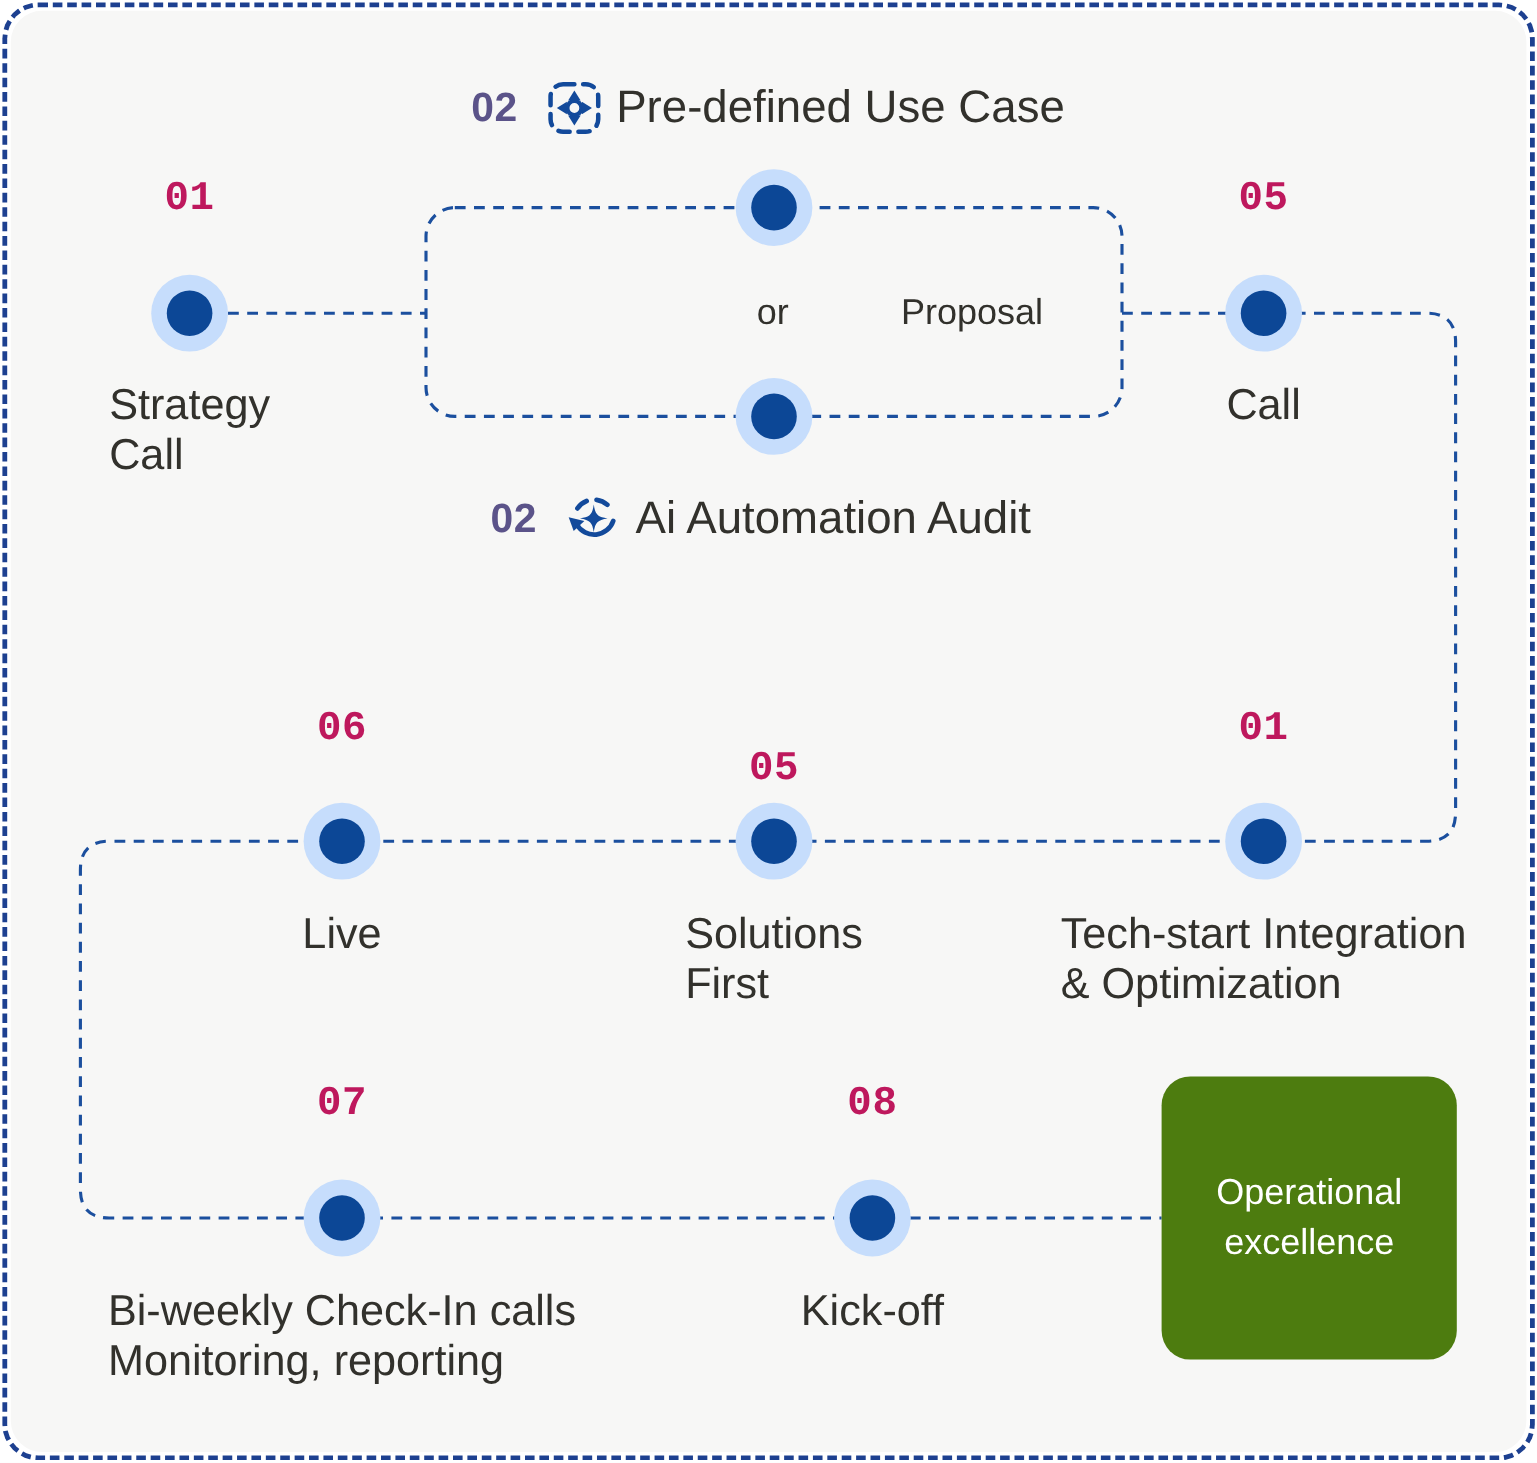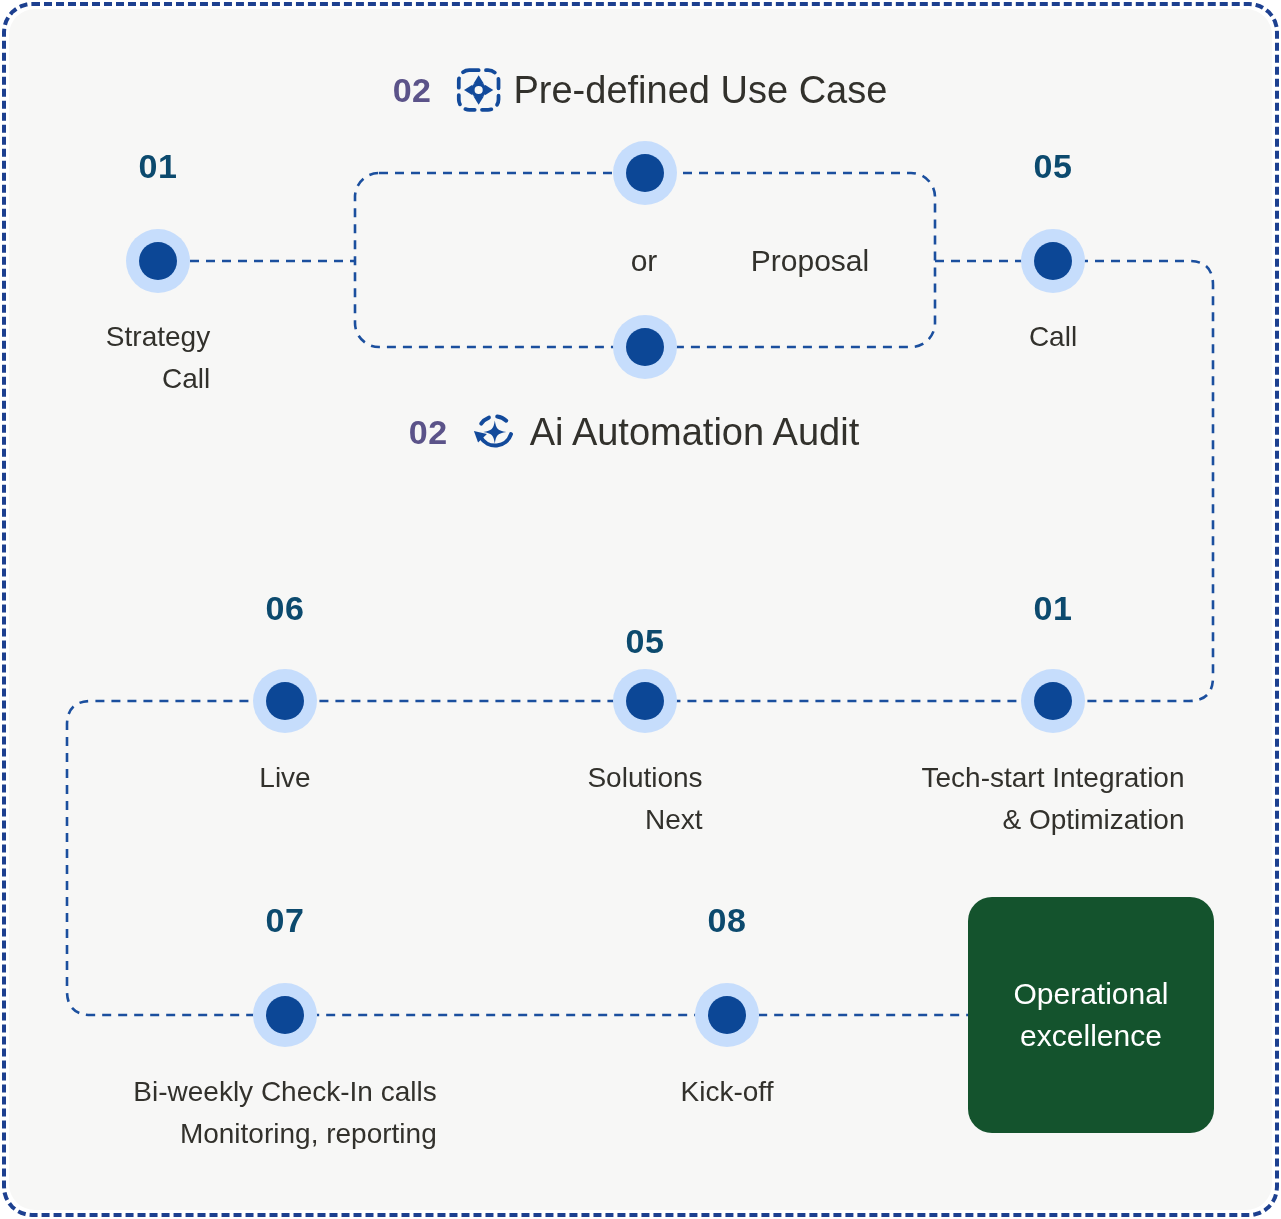--- a/index.html
+++ b/index.html
@@ -15,32 +15,32 @@
     position:absolute;left:9px;top:9px;right:9px;bottom:9px;
     background:#f7f7f6;border-radius:26px;
   }
   svg.connectors{position:absolute;left:0;top:0;width:1281px;height:1219px;}
   .conn{fill:none;stroke:#1b4f9e;stroke-width:2.6;stroke-dasharray:9 7;}
   .node{position:absolute;width:64px;height:64px;border-radius:50%;
     background:#c6ddfc;display:flex;align-items:center;justify-content:center;
     transform:translate(-50%,-50%);}
   .node .dot{width:38px;height:38px;border-radius:50%;background:#0c4796;}
   .num{position:absolute;transform:translateX(-50%);font-size:34px;font-weight:bold;
-    color:#0c4a6e;line-height:40px;white-space:nowrap;letter-spacing:.5px;}
-  .lbl{position:absolute;transform:translateX(-50%);font-size:28px;color:#32312c;
-    line-height:42px;text-align:right;white-space:nowrap;}
+    color:#be185d;line-height:40px;white-space:nowrap;letter-spacing:.5px;font-family:Liberation Mono, monospace;}
+  .lbl{position:absolute;transform:translateX(-50%);font-size:36px;color:#32312c;
+    line-height:42px;text-align:left;white-space:nowrap;}
   .badge{position:absolute;transform:translateX(-50%);display:flex;align-items:center;
     height:56px;white-space:nowrap;}
   .badge .bnum{font-size:34px;font-weight:bold;color:#5b5389;letter-spacing:.5px;}
   .badge .bicon{margin-left:24px;margin-right:12px;display:flex;align-items:center;}
   .badge .btext{font-size:38px;color:#32312c;}
   .midword{position:absolute;transform:translate(-50%,-50%);font-size:30px;color:#32312c;white-space:nowrap;}
   .outcome{
     position:absolute;left:968px;top:897px;width:246px;height:236px;border-radius:24px;
-    background:#14532d;display:flex;flex-direction:column;align-items:center;justify-content:center;
+    background:#4d7c0f;display:flex;flex-direction:column;align-items:center;justify-content:center;
     color:#ffffff;font-size:30px;line-height:42px;text-align:center;
   }
 </style>
 </head>
 <body>
 
 <div class="panel"></div>
 <div class="frame"></div>
 
 <svg class="connectors" viewBox="0 0 1281 1219">
@@ -90,21 +90,21 @@
   <div>Call</div>
 </div>
 <div class="lbl" style="left:1053px;top:316px">
   <div>Call</div>
 </div>
 <div class="lbl" style="left:285px;top:757px">
   <div>Live</div>
 </div>
 <div class="lbl" style="left:645px;top:757px">
   <div>Solutions</div>
-  <div>Next</div>
+  <div>First</div>
 </div>
 <div class="lbl" style="left:1053px;top:757px">
   <div>Tech-start Integration</div>
   <div>&amp; Optimization</div>
 </div>
 <div class="lbl" style="left:285px;top:1071px">
   <div>Bi-weekly Check-In calls</div>
   <div>Monitoring, reporting</div>
 </div>
 <div class="lbl" style="left:727px;top:1071px">

